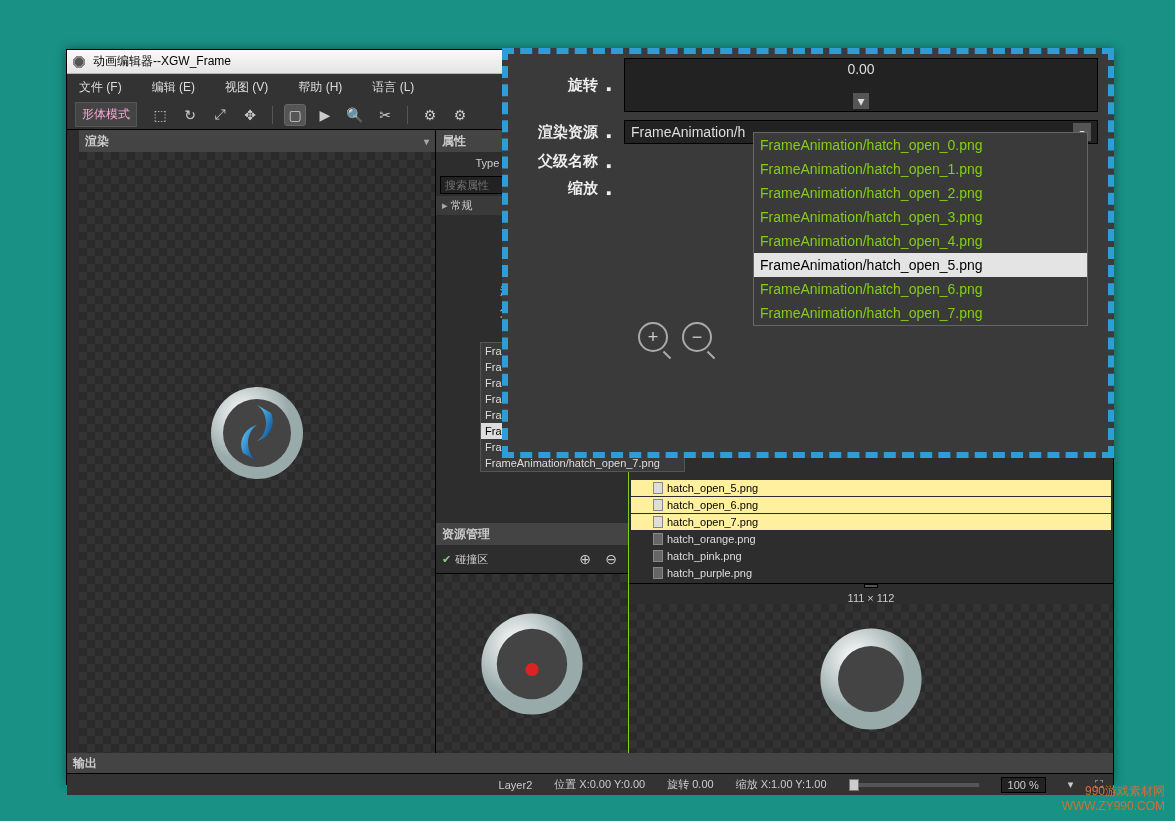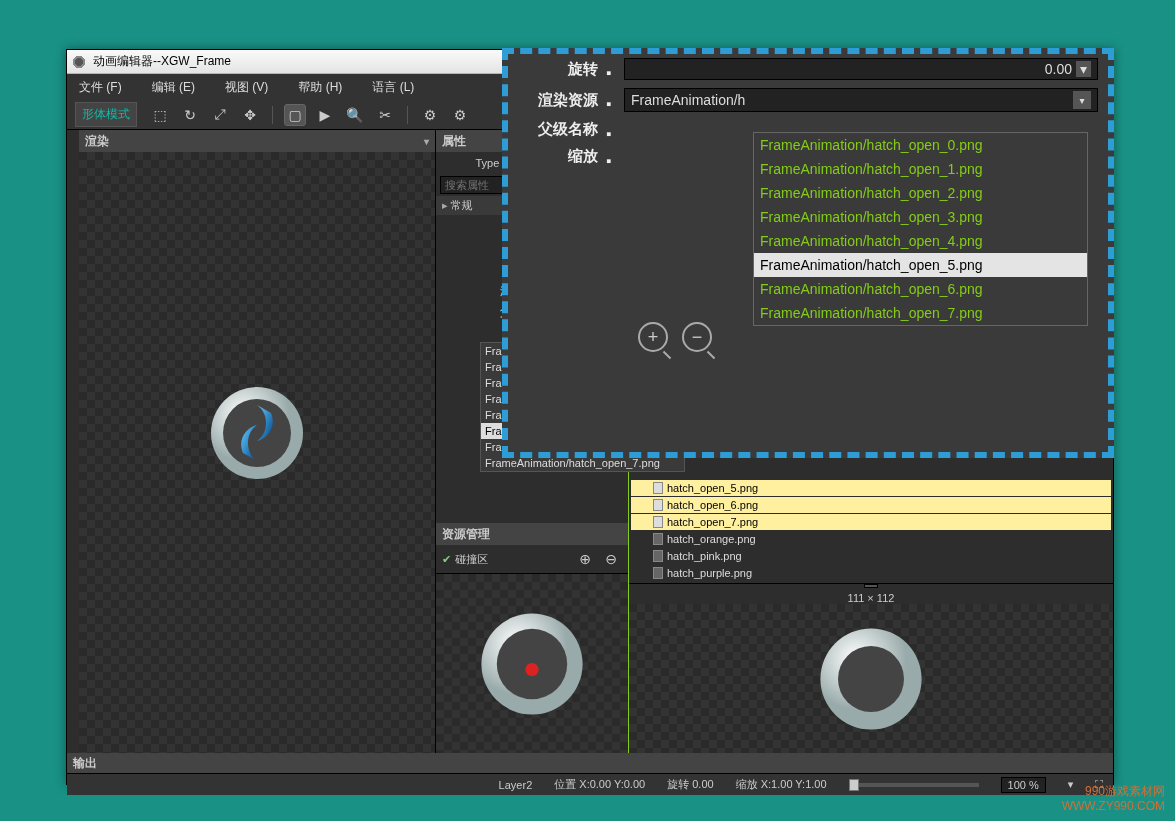--- a/index.html
+++ b/index.html
@@ -6,21 +6,21 @@
 body { background:#199185; width:1175px; height:821px; position:relative; overflow:hidden; }
 .window { position:absolute; left:66px; top:49px; width:1048px; height:736px; background:#2d2d2d; border:1px solid #000; box-shadow:0 0 10px rgba(0,0,0,.4); }
 .titlebar { height:24px; background:linear-gradient(#fafafa,#e4e4e4); display:flex; align-items:center; padding:0 4px; font-size:12px; border-bottom:1px solid #b5b5b5; }
 .appicon { width:16px; height:16px; margin-right:6px; background:radial-gradient(circle,#555 35%,#888 36%,#888 55%,transparent 56%); border-radius:50%; display:inline-block; }
 .tbtns { margin-left:auto; display:flex; gap:2px; }
 .tbtn { width:38px; height:18px; display:flex; align-items:center; justify-content:center; border:1px solid #888; background:linear-gradient(#fff,#e6e6e6); font-size:10px; cursor:pointer; }
 .tclose { background:linear-gradient(#e08080,#c04040); color:#fff; }
 .menubar { height:26px; background:#333; display:flex; align-items:center; padding:0 6px; gap:18px; font-size:12px; color:#ddd; }
 .mitem { padding:2px 6px; cursor:pointer; }
 .toolbar { height:30px; background:#333; display:flex; align-items:center; gap:8px; padding:0 8px; border-bottom:1px solid #000; }
-.tlabel { font-size:12px; color:#14b8a6; margin-right:4px; padding:3px 6px; background:#444; border:1px solid #555; }
+.tlabel { font-size:12px; color:#f9a8d4; margin-right:4px; padding:3px 6px; background:#444; border:1px solid #555; }
 .tool { width:22px; height:22px; display:flex; align-items:center; justify-content:center; color:#ccc; font-size:14px; cursor:pointer; }
 .tool.act { background:#555; border:1px solid #666; border-radius:3px; }
 .tsep { width:1px; height:18px; background:#555; margin:0 3px; }
 .body { display:flex; height:623px;padding-left:12px; }
 .left { width:357px; display:flex; flex-direction:column; border-right:1px solid #000; }
 .phead { height:22px; background:#444; display:flex; align-items:center; padding:0 6px; font-size:12px; color:#ccc; font-weight:bold; }
 .phead .exp { margin-left:auto; color:#aaa; font-size:10px; }
 .canvas { flex:1; background:#2a2a2a; background-image:linear-gradient(45deg,#333 25%,transparent 25%,transparent 75%,#333 75%),linear-gradient(45deg,#333 25%,transparent 25%,transparent 75%,#333 75%); background-size:16px 16px; background-position:0 0,8px 8px; position:relative; }
 .ring { position:absolute; left:50%; top:50%; transform:translate(-50%,-70%); width:100px; height:100px; }
 .mid { width:193px; display:flex; flex-direction:column; border-right:1px solid #84cc16; }
@@ -269,21 +269,21 @@
     <span>▾</span>
     <span>⛶</span>
   </div>
 </div>
 
 <div class="mag">
   <div class="inner">
     <div class="mrow">
         <span class="mlbl">旋转</span>
         <span class="mind">▪</span>
-        <span class="mval" style="text-align:right;justify-content:flex-end;"><span>0.00</span>&nbsp;<span style="background:#555;padding:0 4px">▾</span></span>
+        <span class="mval" style="text-align:right;justify-content:flex-end;flex-direction:column;"><span>0.00</span>&nbsp;<span style="background:#555;padding:0 4px">▾</span></span>
       </div>
     <div class="mrow">
         <span class="mlbl">渲染资源</span>
         <span class="mind">▪</span>
         <span class="mval">
           <span>FrameAnimation/h</span>
           <span class="dd">▾</span>
         </span>
       </div>
     <div class="mrow">

